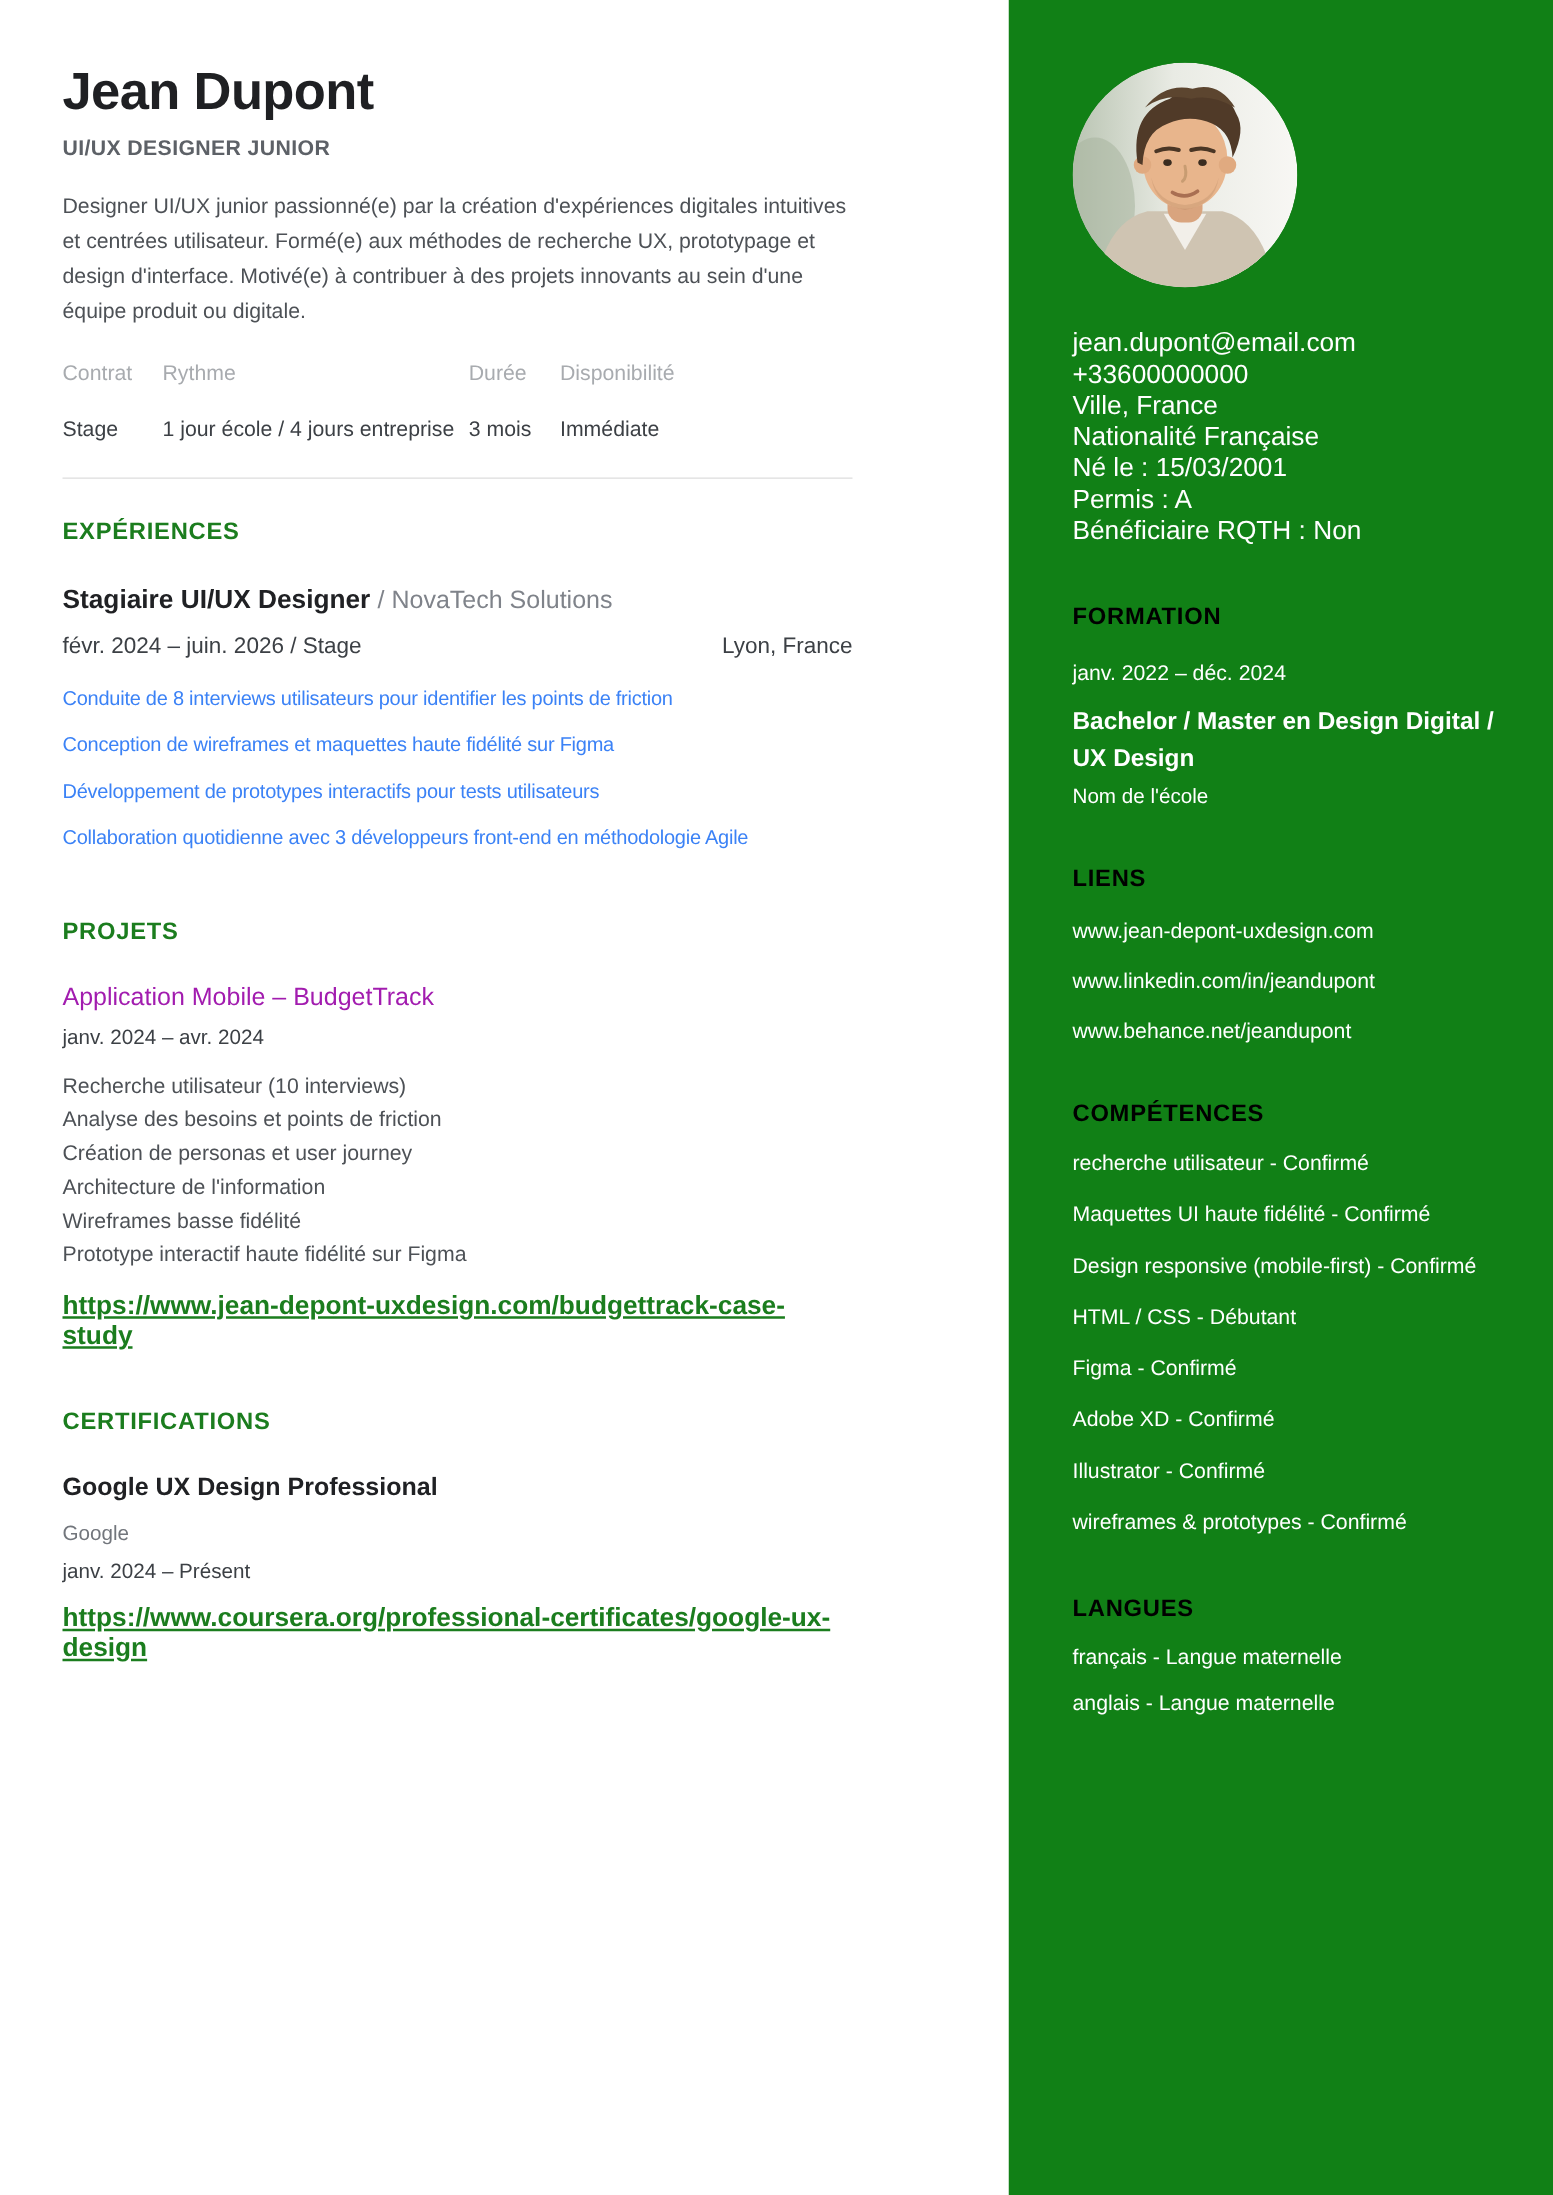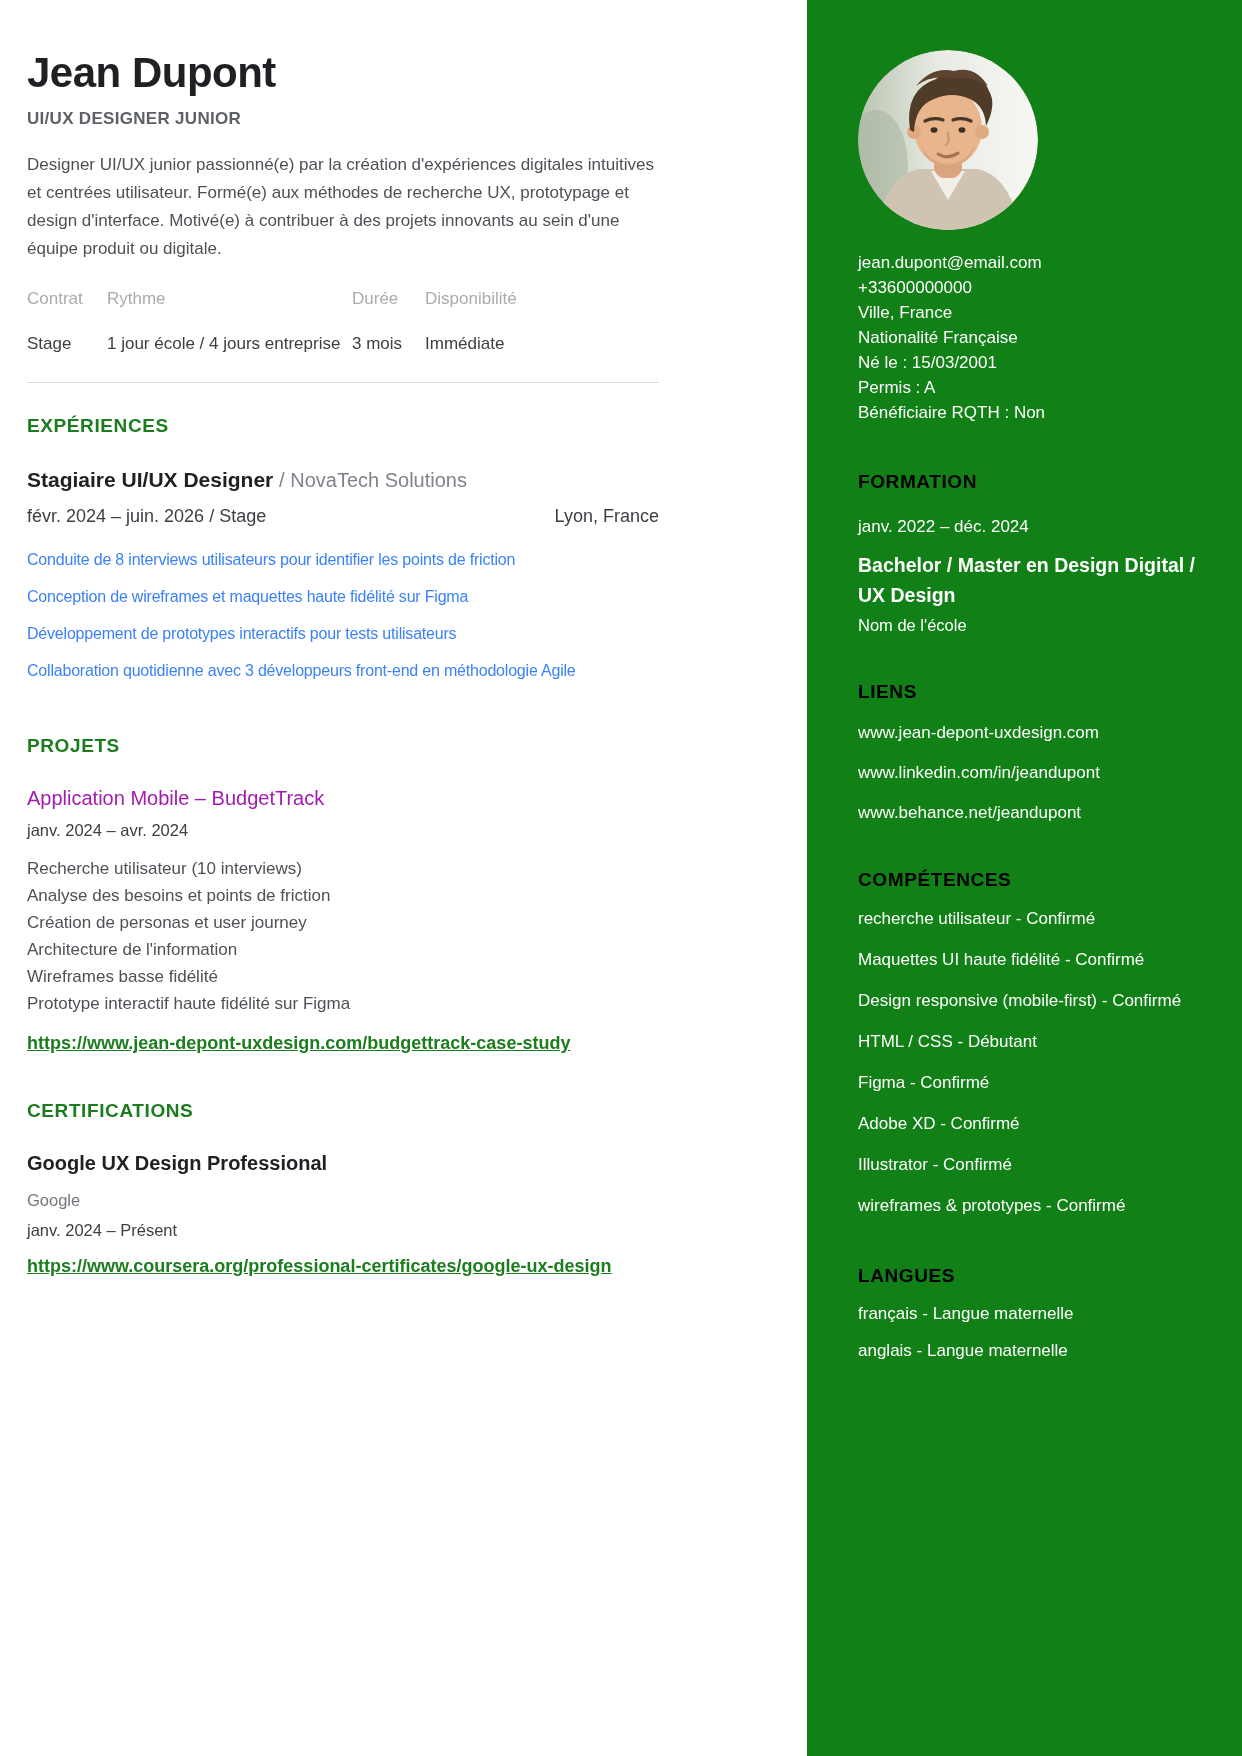--- a/index.html
+++ b/index.html
@@ -7,21 +7,21 @@
   body {
     position:relative;
     width:1242px; height:1756px;
     background:#ffffff;
     font-family:"Liberation Sans","DejaVu Sans",sans-serif;
     color:#202124;
     overflow:hidden;
   }
 
   
-  .main { position:absolute; left:27px; top:0; width:632px; }
+  .main { position:absolute; left:50px; top:0; width:632px; }
 
   .name { margin-top:50px; font-size:42px; font-weight:700; letter-spacing:-0.5px; color:#1f2023; line-height:46px; }
   .role { margin-top:13px; font-size:17px; font-weight:700; letter-spacing:0.3px; color:#5d6167; }
   .summary { margin-top:22px; font-size:17px; line-height:28px; color:#4d5156; }
 
   .meta-row { margin-top:26px; display:flex; }
   .meta-col { flex:0 0 auto; }
   .meta-col.c1 { width:80px; }
   .meta-col.c2 { width:245px; }
   .meta-col.c3 { width:73px; }
@@ -36,33 +36,33 @@
 
   .exp-title-row { margin-top:30px; font-size:21px; line-height:26px; }
   .exp-title { font-weight:700; color:#202124; }
   .exp-company { font-weight:400; font-size:20px; color:#7f838a; }
   .exp-date-row { margin-top:13px; display:flex; justify-content:space-between; font-size:18px; color:#3c4045; }
   .exp-lines { margin-top:14px; font-size:16px; line-height:37px; color:#3b82f6; letter-spacing:-0.2px; }
 
   .proj-title { margin-top:30px; font-size:20px; font-weight:400; color:#a21caf; }
   .small-date { margin-top:11px; font-size:16.5px; color:#3c4045; }
   .proj-lines { margin-top:15px; font-size:17px; line-height:27px; color:#4d5156; }
-  .inline-link { display:inline-block; margin-top:16px; font-size:18px; font-weight:700; color:#1b7d1e; text-decoration:underline; cursor:pointer; }
+  .inline-link { display:inline-block; margin-top:16px; font-size:21px; font-weight:700; color:#1b7d1e; text-decoration:underline; cursor:pointer; }
 
   .cert-title { margin-top:30px; font-size:20px; font-weight:700; color:#202124; }
   .cert-issuer { margin-top:16px; font-size:16.5px; color:#72767c; }
 
   
   .sidebar {
     position:absolute; left:807px; top:0; width:435px; height:1756px;
     background:#118016; color:#ffffff;
     padding:50px 38px 0 51px;
   }
   .photo { width:180px; height:180px; border-radius:50%; overflow:hidden; display:block; }
-  .contact { margin-top:20px; font-size:17px; line-height:25px; }
+  .contact { margin-top:32px; font-size:21px; line-height:25px; }
   .side-head { margin-top:46px; font-size:19px; font-weight:700; letter-spacing:0.6px; color:#000000; }
   .side-date { margin-top:24px; font-size:17px; }
   .degree { margin-top:13px; font-size:19.5px; font-weight:700; line-height:30px; }
   .school { margin-top:6px; font-size:16.5px; }
   .link-item { margin-top:20px; font-size:17px; }
   .skill-item { margin-top:14px; font-size:17px; line-height:27px; }
   .lang-item { margin-top:17px; font-size:17px; }
 </style>
 </head>
 <body>

